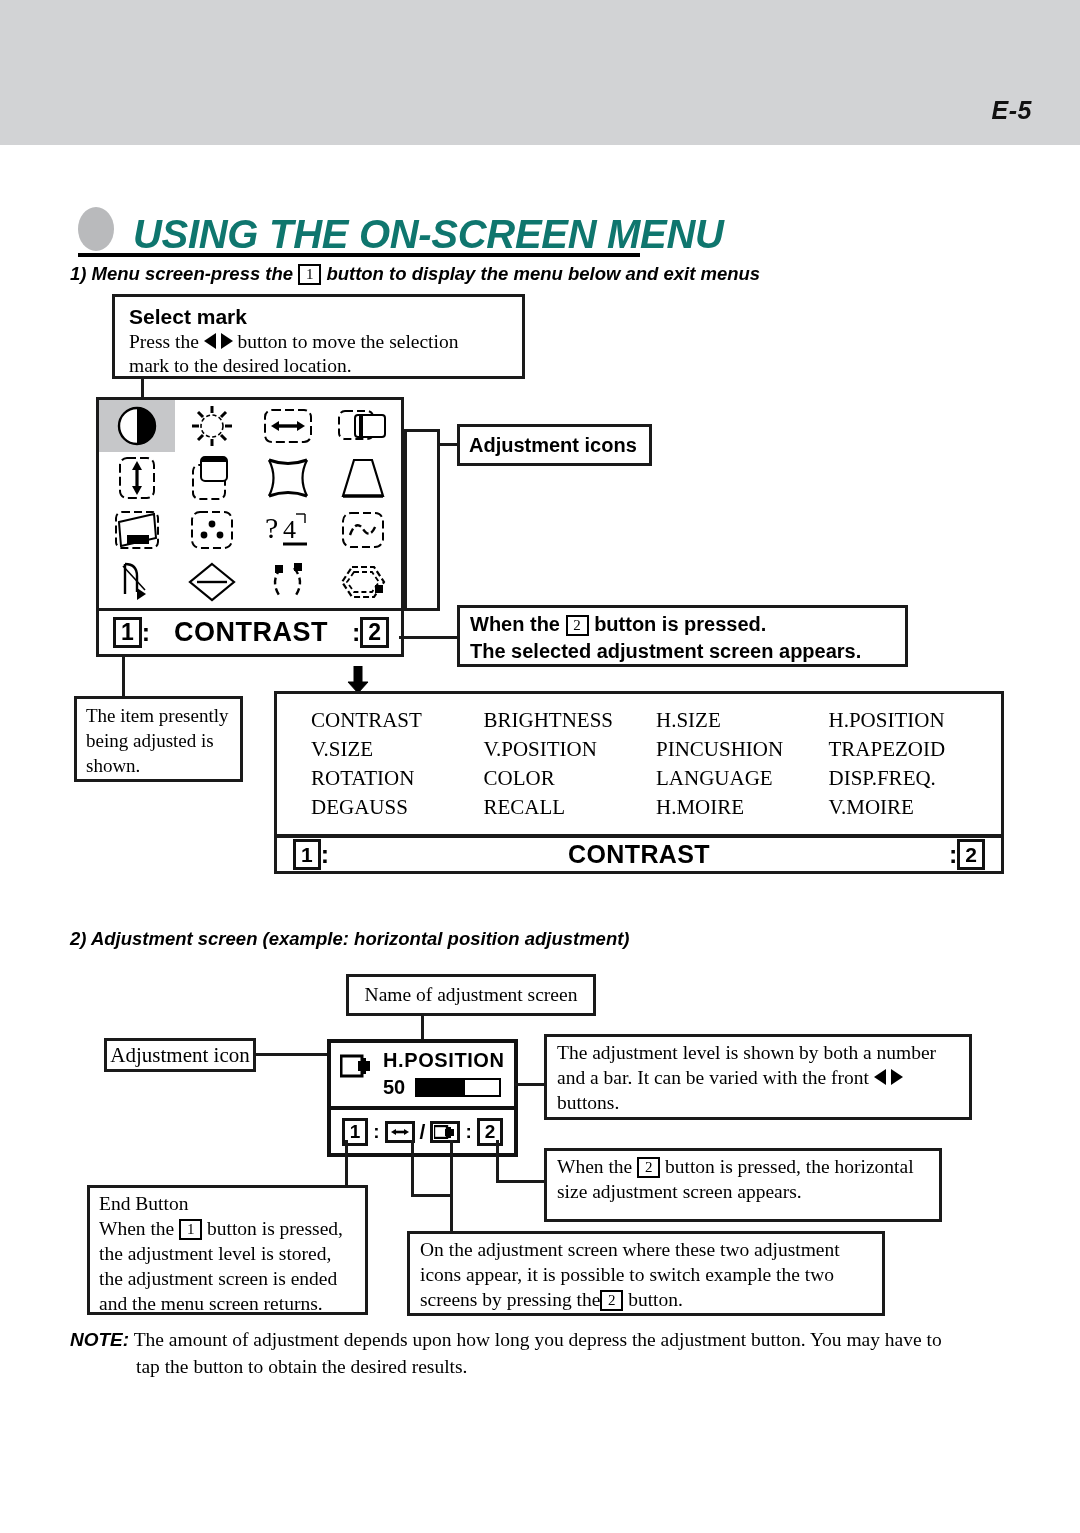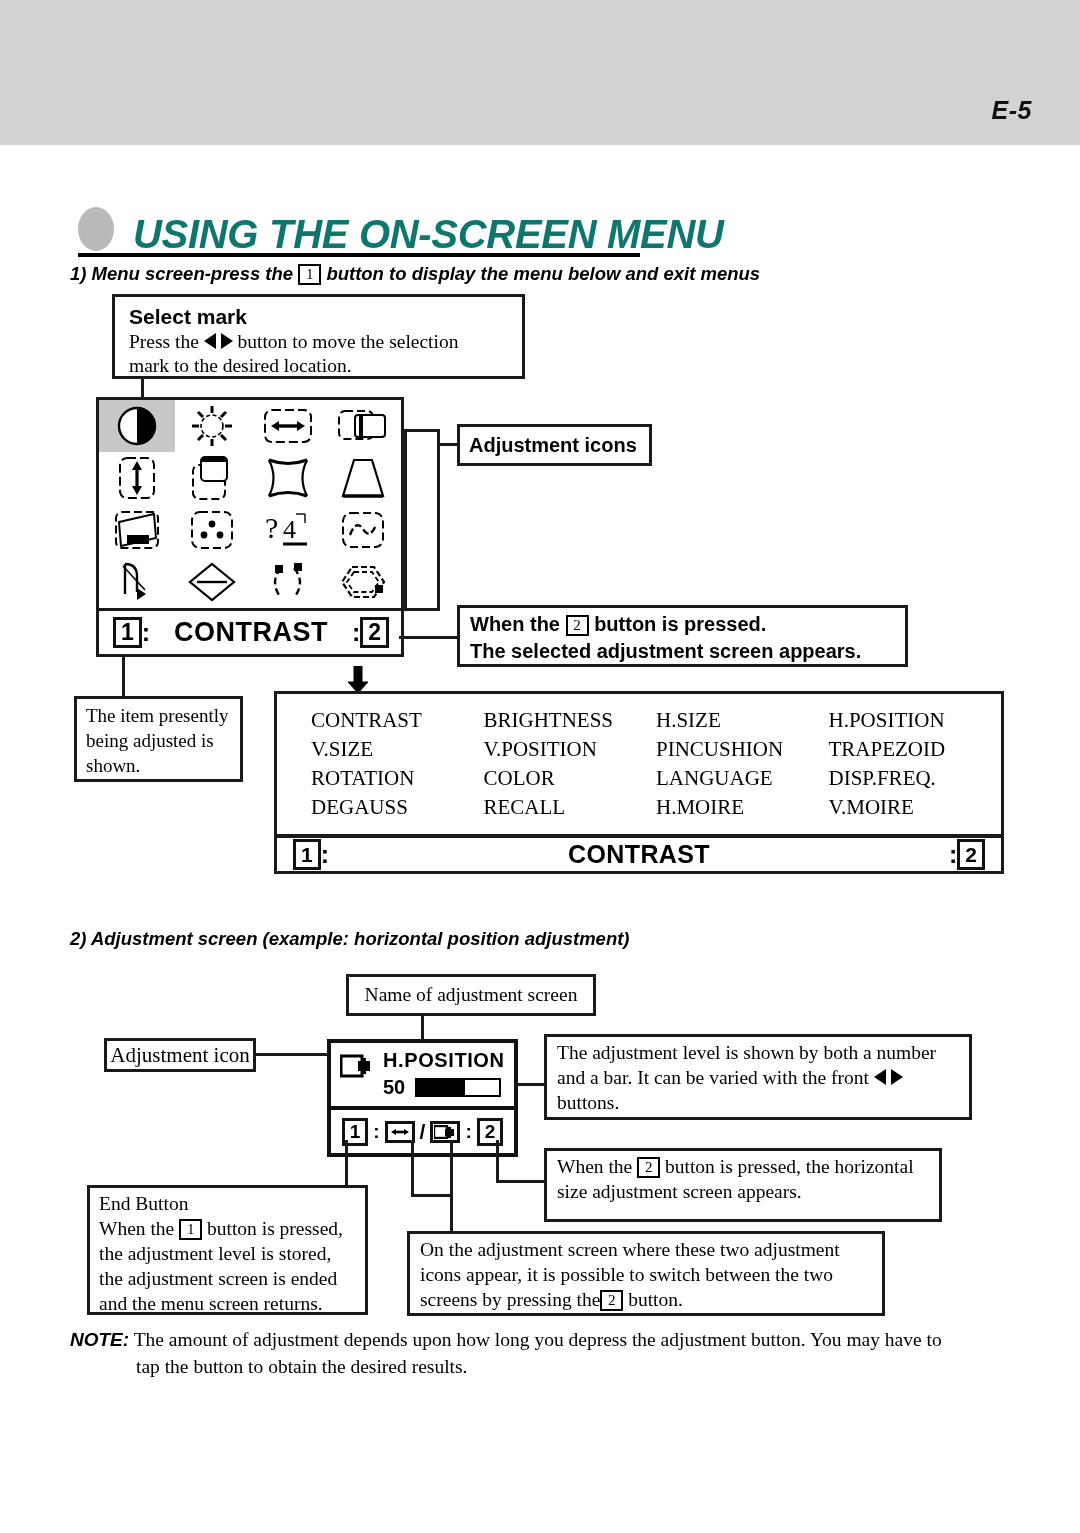--- a/index.html
+++ b/index.html
@@ -460,21 +460,21 @@
   <span>When the</span>
   <span class="key">1</span>
   <span>button is pressed,</span><br>
   <span>the adjustment level is stored,</span><br>
   <span>the adjustment screen is ended</span><br>
   <span>and the menu screen returns.</span>
 </div>
 
 <div class="abs box" id="twoicons-box">
   <span>On the adjustment screen where these two adjustment</span><br>
-  <span>icons appear, it is possible to switch between the two</span><br>
+  <span>icons appear, it is possible to switch example the two</span><br>
   <span>screens by pressing the</span><span class="key">2</span>
   <span>button.</span>
 </div>
 
 <div class="abs" id="note-wrap">
   <span id="note-label">NOTE:</span>
   <span>The amount of adjustment depends upon how long you depress the adjustment button. You may have to</span>
   <span id="note-line2">tap the button to obtain the desired results.</span>
 </div>
 

